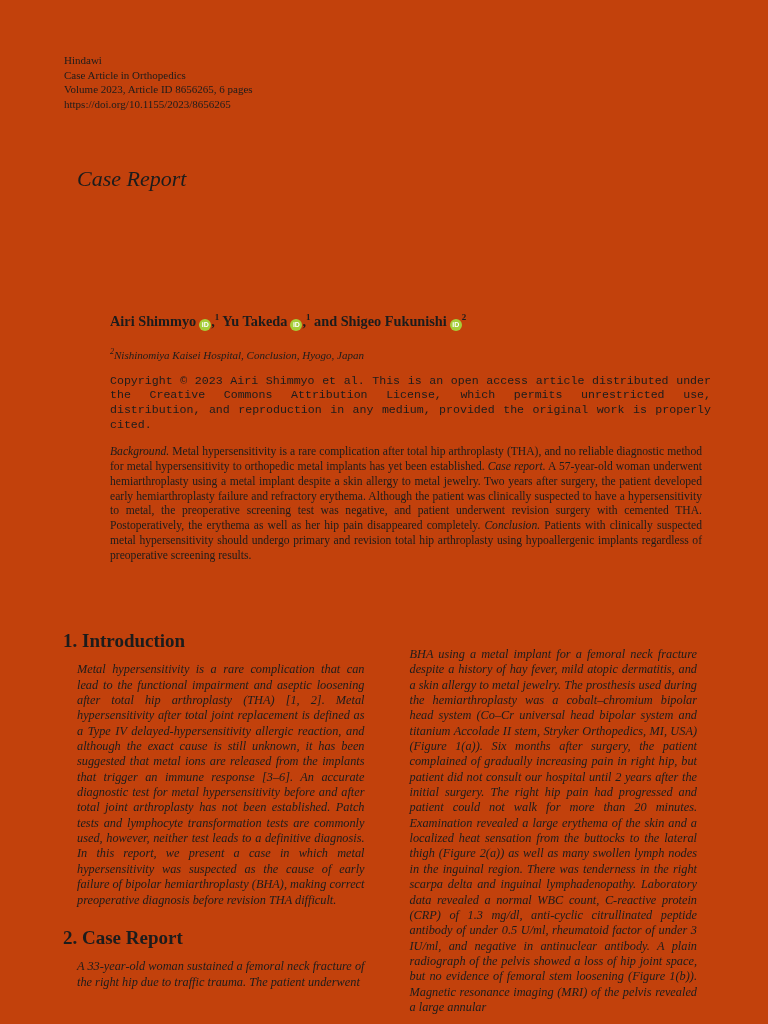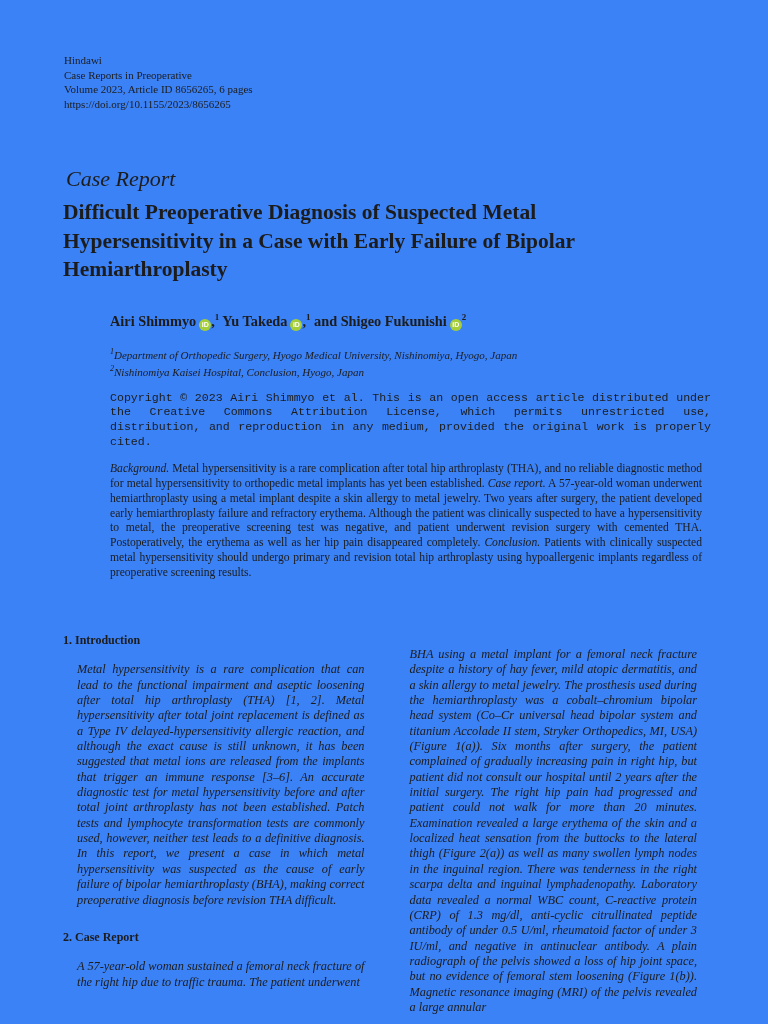--- a/index.html
+++ b/index.html
@@ -1,84 +1,82 @@
 <!DOCTYPE html>
 <html><head>
 <meta charset="utf-8">
 <style>
   html,body{margin:0;padding:0;}
   .page{
     position:relative;
     width:768px;height:1024px;
-    background:#3b82f6;
+    background:#c2410c;
     color:#1c1c1c;
     font-family:"Liberation Serif", serif;
     overflow:hidden;
   }
   
   .jheader{position:absolute;left:64px;top:53px;font-size:11px;line-height:14.6px;}
   .jheader div{margin:0;}
   
-  .case-label{position:absolute;left:66px;top:166px;font-style:italic;font-size:22px;}
+  .case-label{position:absolute;left:77px;top:166px;font-style:italic;font-size:22px;}
   .paper-title{position:absolute;left:63px;top:198px;width:580px;font-weight:bold;font-size:21.5px;line-height:28.5px;margin:0;}
   
   .meta{position:absolute;left:110px;top:310px;width:601px;font-size:11.6px;line-height:14.6px;}
   .authors{font-size:14.3px;font-weight:bold;margin:0 0 15px 0;}
   .authors sup{font-size:9px;font-weight:bold;}
   .orcid{
     display:inline-block;width:12px;height:12px;border-radius:50%;
     color:#fff;font-size:7px;line-height:12px;text-align:center;
     font-family:"Liberation Sans", sans-serif;font-weight:bold;
     margin-left:3px;position:relative;top:1px;
   }
   .affil{margin:0;font-style:italic;font-size:11px;line-height:14.4px;}
   .affil sup{font-size:8px;font-style:italic;}
   .metaline{margin:13px 0 0 0;}
   .copyright{margin:12px 0 0 0;text-align:justify;font-family:Liberation Mono, monospace;}
   .abstract{margin:13px 9px 0 0;text-align:justify;line-height:14.8px;}
   .abstract i{font-style:italic;}
   
   .columns{position:absolute;left:63px;top:633px;width:648px;display:flex;gap:17px;}
   .col{width:315.5px;font-size:12.3px;line-height:15.35px;text-align:justify;}
-  .section-h{font-size:12px;font-weight:bold;margin:0 0 12px 0;text-align:left;}
+  .section-h{font-size:19px;font-weight:bold;margin:0 0 12px 0;text-align:left;}
   .section-h.second{margin-top:22px;}
   .bodypara{margin:14px;font-style:italic;}
 </style>
 </head>
 <body>
 
 <div class="page">
 
   <div class="jheader">
     <div>Hindawi</div>
-    <div>Case Reports in Preoperative</div>
+    <div>Case Article in Orthopedics</div>
     <div>Volume 2023, Article ID 8656265, 6 pages</div>
     <div>https://doi.org/10.1155/2023/8656265</div>
   </div>
 
   <div class="case-label">Case Report</div>
-  <h1 class="paper-title">Difficult Preoperative Diagnosis of Suspected Metal Hypersensitivity in a Case with Early Failure of Bipolar Hemiarthroplasty</h1>
 
   <div class="meta">
 
     <p class="authors"><span><span>Airi Shimmyo</span><span class="orcid" style="background: rgb(166, 206, 57);"><span>iD</span></span><span>,</span><sup>1</sup></span> <span><span>Yu Takeda</span><span class="orcid" style="background: rgb(166, 206, 57);"><span>iD</span></span><span>,</span><sup>1</sup></span> <span><span>and </span><span>Shigeo Fukunishi</span><span class="orcid" style="background: rgb(166, 206, 57);"><span>iD</span></span><sup>2</sup></span></p>
 
-    <p class="affil"><sup>1</sup><span>Department of Orthopedic Surgery, Hyogo Medical University, Nishinomiya, Hyogo, Japan</span></p>
     <p class="affil"><sup>2</sup><span>Nishinomiya Kaisei Hospital, Conclusion, Hyogo, Japan</span></p>
 
     <p class="copyright">Copyright © 2023 Airi Shimmyo et al. This is an open access article distributed under the Creative Commons Attribution License, which permits unrestricted use, distribution, and reproduction in any medium, provided the original work is properly cited.</p>
 
     <p class="abstract"><i>Background.</i> <span>Metal hypersensitivity is a rare complication after total hip arthroplasty (THA), and no reliable diagnostic method for metal hypersensitivity to orthopedic metal implants has yet been established.</span> <i>Case report.</i> <span>A 57-year-old woman underwent hemiarthroplasty using a metal implant despite a skin allergy to metal jewelry. Two years after surgery, the patient developed early hemiarthroplasty failure and refractory erythema. Although the patient was clinically suspected to have a hypersensitivity to metal, the preoperative screening test was negative, and patient underwent revision surgery with cemented THA. Postoperatively, the erythema as well as her hip pain disappeared completely.</span> <i>Conclusion.</i> <span>Patients with clinically suspected metal hypersensitivity should undergo primary and revision total hip arthroplasty using hypoallergenic implants regardless of preoperative screening results.</span></p>
   </div>
 
   <div class="columns">
     <div class="col">
       <h2 class="section-h">1. Introduction</h2>
       <p class="bodypara">Metal hypersensitivity is a rare complication that can lead to the functional impairment and aseptic loosening after total hip arthroplasty (THA) [1, 2]. Metal hypersensitivity after total joint replacement is defined as a Type IV delayed-hypersensitivity allergic reaction, and although the exact cause is still unknown, it has been suggested that metal ions are released from the implants that trigger an immune response [3–6]. An accurate diagnostic test for metal hypersensitivity before and after total joint arthroplasty has not been established. Patch tests and lymphocyte transformation tests are commonly used, however, neither test leads to a definitive diagnosis. In this report, we present a case in which metal hypersensitivity was suspected as the cause of early failure of bipolar hemiarthroplasty (BHA), making correct preoperative diagnosis before revision THA difficult.</p>
       <h2 class="section-h second">2. Case Report</h2>
-      <p class="bodypara">A 57-year-old woman sustained a femoral neck fracture of the right hip due to traffic trauma. The patient underwent</p>
+      <p class="bodypara">A 33-year-old woman sustained a femoral neck fracture of the right hip due to traffic trauma. The patient underwent</p>
     </div>
     <div class="col">
       <p class="bodypara">BHA using a metal implant for a femoral neck fracture despite a history of hay fever, mild atopic dermatitis, and a skin allergy to metal jewelry. The prosthesis used during the hemiarthroplasty was a cobalt–chromium bipolar head system (Co–Cr universal head bipolar system and titanium Accolade II stem, Stryker Orthopedics, MI, USA) (Figure 1(a)). Six months after surgery, the patient complained of gradually increasing pain in right hip, but patient did not consult our hospital until 2 years after the initial surgery. The right hip pain had progressed and patient could not walk for more than 20 minutes. Examination revealed a large erythema of the skin and a localized heat sensation from the buttocks to the lateral thigh (Figure 2(a)) as well as many swollen lymph nodes in the inguinal region. There was tenderness in the right scarpa delta and inguinal lymphadenopathy. Laboratory data revealed a normal WBC count, C-reactive protein (CRP) of 1.3 mg/dl, anti-cyclic citrullinated peptide antibody of under 0.5 U/ml, rheumatoid factor of under 3 IU/ml, and negative in antinuclear antibody. A plain radiograph of the pelvis showed a loss of hip joint space, but no evidence of femoral stem loosening (Figure 1(b)). Magnetic resonance imaging (MRI) of the pelvis revealed a large annular</p>
     </div>
   </div>
 
 </div>
 
 </body></html>

